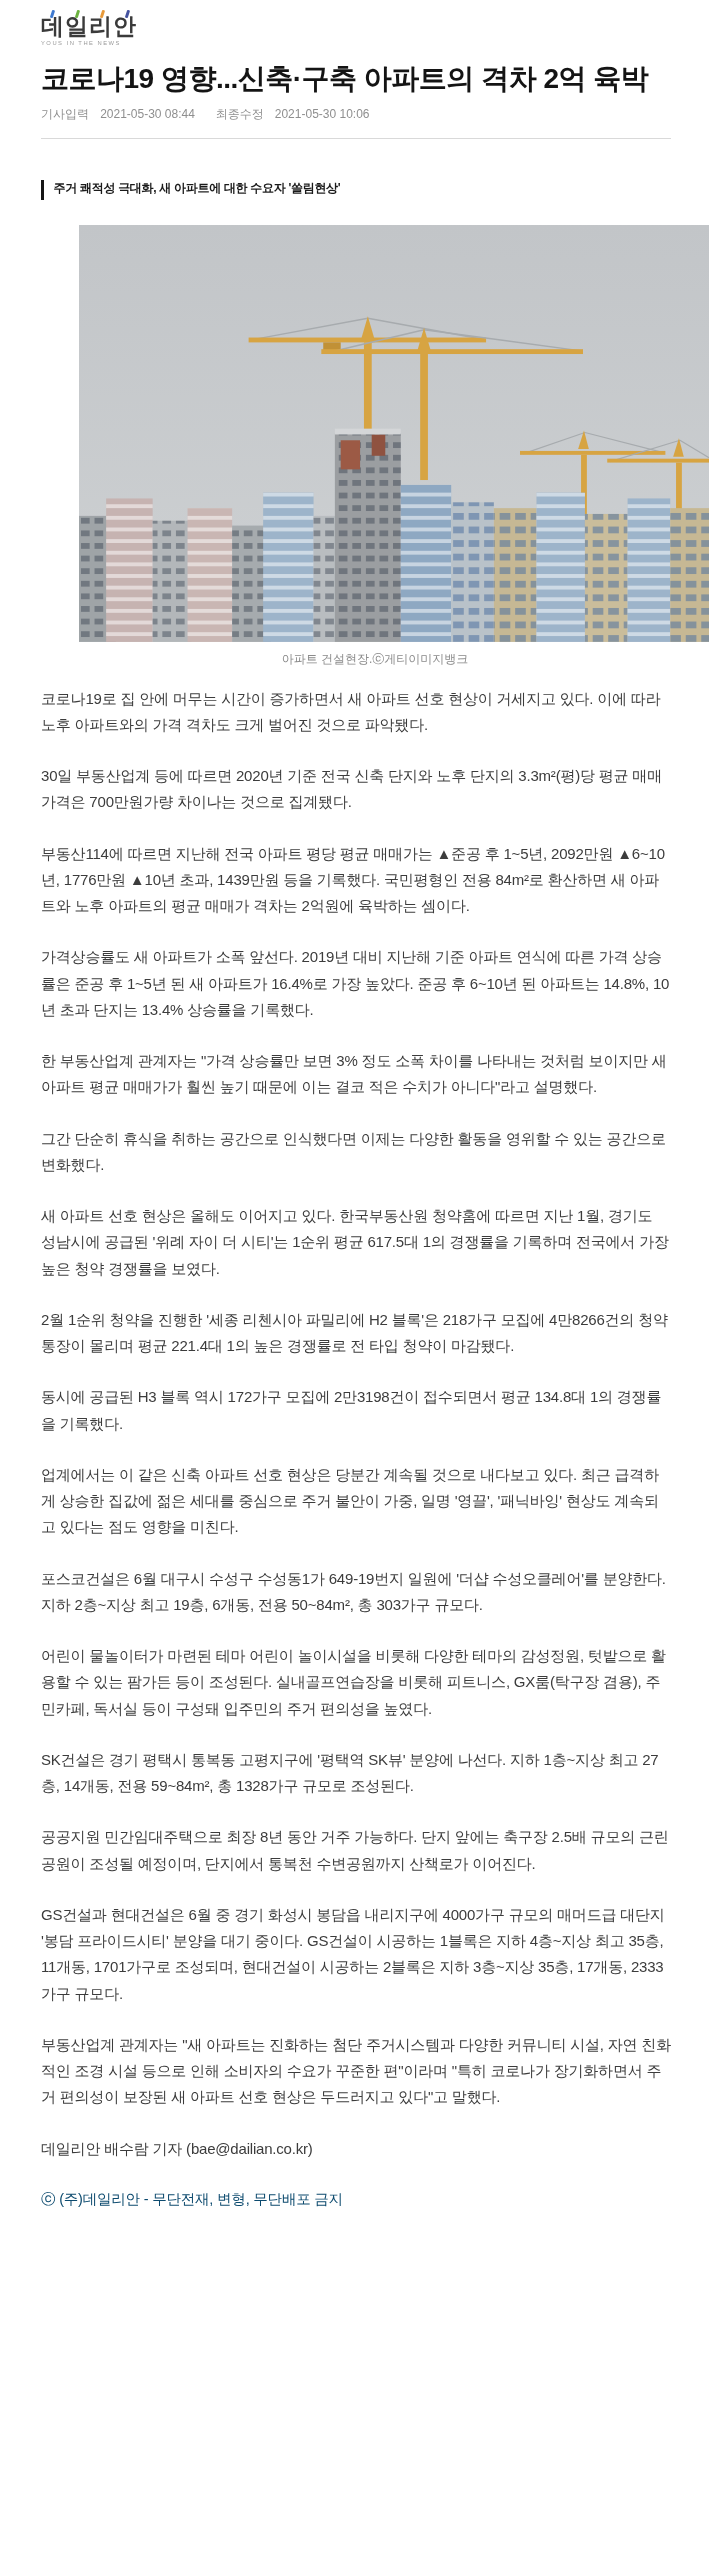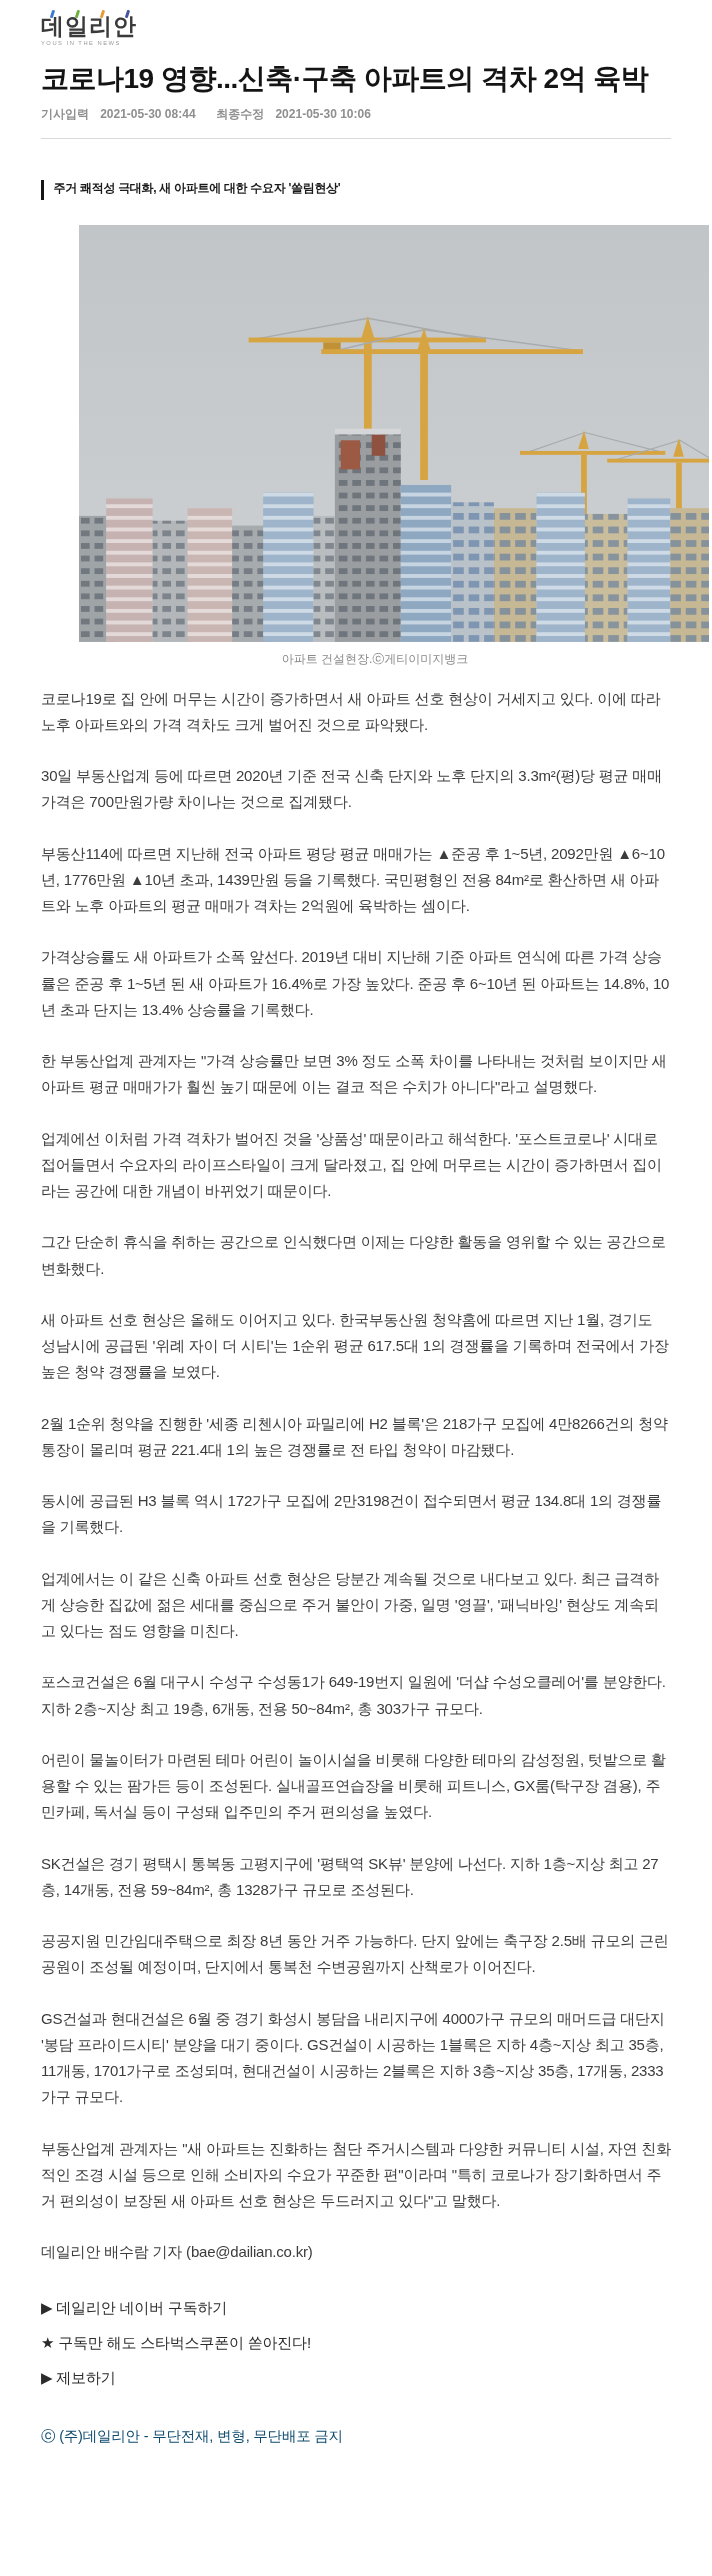--- a/index.html
+++ b/index.html
@@ -10,21 +10,21 @@
   .logo { position:relative; display:inline-block; padding-top:5.8px; }
   .logo-text { font-family:"Liberation Serif","DejaVu Serif",serif; font-weight:700; font-size:23px; color:#3a3a3a; letter-spacing:1px; display:block; line-height:1; }
   .logo-tagline { display:block; font-size:5.8px; letter-spacing:1.5px; color:#9a9a9a; margin-top:1.9px; text-transform:uppercase; }
   .tick { position:absolute; top:0; width:2.9px; height:7.8px; border-radius:1px; transform:rotate(18deg); }
   .tick1 { left:9.7px;  background:#3f7ad0; }
   .tick2 { left:35px;  background:#6cb23f; }
   .tick3 { left:60px;  background:#e89a3a; }
   .tick4 { left:85px;  background:#4553a0; }
 
   h1.title { font-size:28px; line-height:1.25; font-weight:700; color:#141414; margin:11.6px 0 9.7px; letter-spacing:-0.5px; }
-  .meta { font-size:12px; color:#8f8f8f;font-weight:bold; }
+  .meta { font-size:12px; color:#8f8f8f; }
   .meta .lbl { margin-right:7.8px; }
   .meta .tm  { margin-right:17.4px; color:#8f8f8f; }
 
   hr.divider { border:none; border-top:1px solid #d9d9d9; margin:15.5px 0 0; }
 
   .subtitle { margin-top:41px; display:flex; font-weight:700; font-size:12px; color:#1a1a1a; letter-spacing:-0.3px; }
   .subtitle .bar { width:2.9px; height:19.4px; background:#161616; margin-right:9.7px; flex:0 0 auto; }
 
   figure { margin:25px 0 0;padding-left:38px; }
   .photo { width:630px; height:417px; overflow:hidden; background:#c6c9cb; }
@@ -157,37 +157,31 @@
     </div>
     <figcaption>아파트 건설현장.ⓒ게티이미지뱅크</figcaption>
   </figure>
 
   <div class="body">
     <p>코로나19로 집 안에 머무는 시간이 증가하면서 새 아파트 선호 현상이 거세지고 있다. 이에 따라 노후 아파트와의 가격 격차도 크게 벌어진 것으로 파악됐다.</p>
     <p>30일 부동산업계 등에 따르면 2020년 기준 전국 신축 단지와 노후 단지의 3.3m²(평)당 평균 매매가격은 700만원가량 차이나는 것으로 집계됐다.</p>
     <p>부동산114에 따르면 지난해 전국 아파트 평당 평균 매매가는 ▲준공 후 1~5년, 2092만원 ▲6~10년, 1776만원 ▲10년 초과, 1439만원 등을 기록했다. 국민평형인 전용 84m²로 환산하면 새 아파트와 노후 아파트의 평균 매매가 격차는 2억원에 육박하는 셈이다.</p>
     <p>가격상승률도 새 아파트가 소폭 앞선다. 2019년 대비 지난해 기준 아파트 연식에 따른 가격 상승률은 준공 후 1~5년 된 새 아파트가 16.4%로 가장 높았다. 준공 후 6~10년 된 아파트는 14.8%, 10년 초과 단지는 13.4% 상승률을 기록했다.</p>
     <p>한 부동산업계 관계자는 "가격 상승률만 보면 3% 정도 소폭 차이를 나타내는 것처럼 보이지만 새 아파트 평균 매매가가 훨씬 높기 때문에 이는 결코 적은 수치가 아니다"라고 설명했다.</p>
-    <p>업계에선 이처럼 가격 격차가 벌어진 것을 '상품성' 때문이라고 해석한다. '포스트코로나' 시대로 접어들면서 수요자의 라이프스타일이 크게 달라졌고, 집 안에 머무르는 시간이 증가하면서 집이라는 공간에 대한 개념이 바뀌었기 때문이다.</p>
     <p>그간 단순히 휴식을 취하는 공간으로 인식했다면 이제는 다양한 활동을 영위할 수 있는 공간으로 변화했다.</p>
     <p>새 아파트 선호 현상은 올해도 이어지고 있다. 한국부동산원 청약홈에 따르면 지난 1월, 경기도 성남시에 공급된 '위례 자이 더 시티'는 1순위 평균 617.5대 1의 경쟁률을 기록하며 전국에서 가장 높은 청약 경쟁률을 보였다.</p>
     <p>2월 1순위 청약을 진행한 '세종 리첸시아 파밀리에 H2 블록'은 218가구 모집에 4만8266건의 청약통장이 몰리며 평균 221.4대 1의 높은 경쟁률로 전 타입 청약이 마감됐다.</p>
     <p>동시에 공급된 H3 블록 역시 172가구 모집에 2만3198건이 접수되면서 평균 134.8대 1의 경쟁률을 기록했다.</p>
     <p>업계에서는 이 같은 신축 아파트 선호 현상은 당분간 계속될 것으로 내다보고 있다. 최근 급격하게 상승한 집값에 젊은 세대를 중심으로 주거 불안이 가중, 일명 '영끌', '패닉바잉' 현상도 계속되고 있다는 점도 영향을 미친다.</p>
     <p>포스코건설은 6월 대구시 수성구 수성동1가 649-19번지 일원에 '더샵 수성오클레어'를 분양한다. 지하 2층~지상 최고 19층, 6개동, 전용 50~84m², 총 303가구 규모다.</p>
     <p>어린이 물놀이터가 마련된 테마 어린이 놀이시설을 비롯해 다양한 테마의 감성정원, 텃밭으로 활용할 수 있는 팜가든 등이 조성된다. 실내골프연습장을 비롯해 피트니스, GX룸(탁구장 겸용), 주민카페, 독서실 등이 구성돼 입주민의 주거 편의성을 높였다.</p>
     <p>SK건설은 경기 평택시 통복동 고평지구에 '평택역 SK뷰' 분양에 나선다. 지하 1층~지상 최고 27층, 14개동, 전용 59~84m², 총 1328가구 규모로 조성된다.</p>
     <p>공공지원 민간임대주택으로 최장 8년 동안 거주 가능하다. 단지 앞에는 축구장 2.5배 규모의 근린공원이 조성될 예정이며, 단지에서 통복천 수변공원까지 산책로가 이어진다.</p>
     <p>GS건설과 현대건설은 6월 중 경기 화성시 봉담읍 내리지구에 4000가구 규모의 매머드급 대단지 '봉담 프라이드시티' 분양을 대기 중이다. GS건설이 시공하는 1블록은 지하 4층~지상 최고 35층, 11개동, 1701가구로 조성되며, 현대건설이 시공하는 2블록은 지하 3층~지상 35층, 17개동, 2333가구 규모다.</p>
     <p>부동산업계 관계자는 "새 아파트는 진화하는 첨단 주거시스템과 다양한 커뮤니티 시설, 자연 친화적인 조경 시설 등으로 인해 소비자의 수요가 꾸준한 편"이라며 "특히 코로나가 장기화하면서 주거 편의성이 보장된 새 아파트 선호 현상은 두드러지고 있다"고 말했다.</p>
     <p class="byline">데일리안 배수람 기자 (bae@dailian.co.kr)</p>
 
-    <div class="links">
-      <a>▶ 데일리안 네이버 구독하기</a>
-      <a>★ 구독만 해도 스타벅스쿠폰이 쏟아진다!</a>
-      <a>▶ 제보하기</a>
-    </div>
 
     <p class="copyright">ⓒ (주)데일리안 - 무단전재, 변형, 무단배포 금지</p>
   </div>
 
 </div>
 
 
 </body></html>

